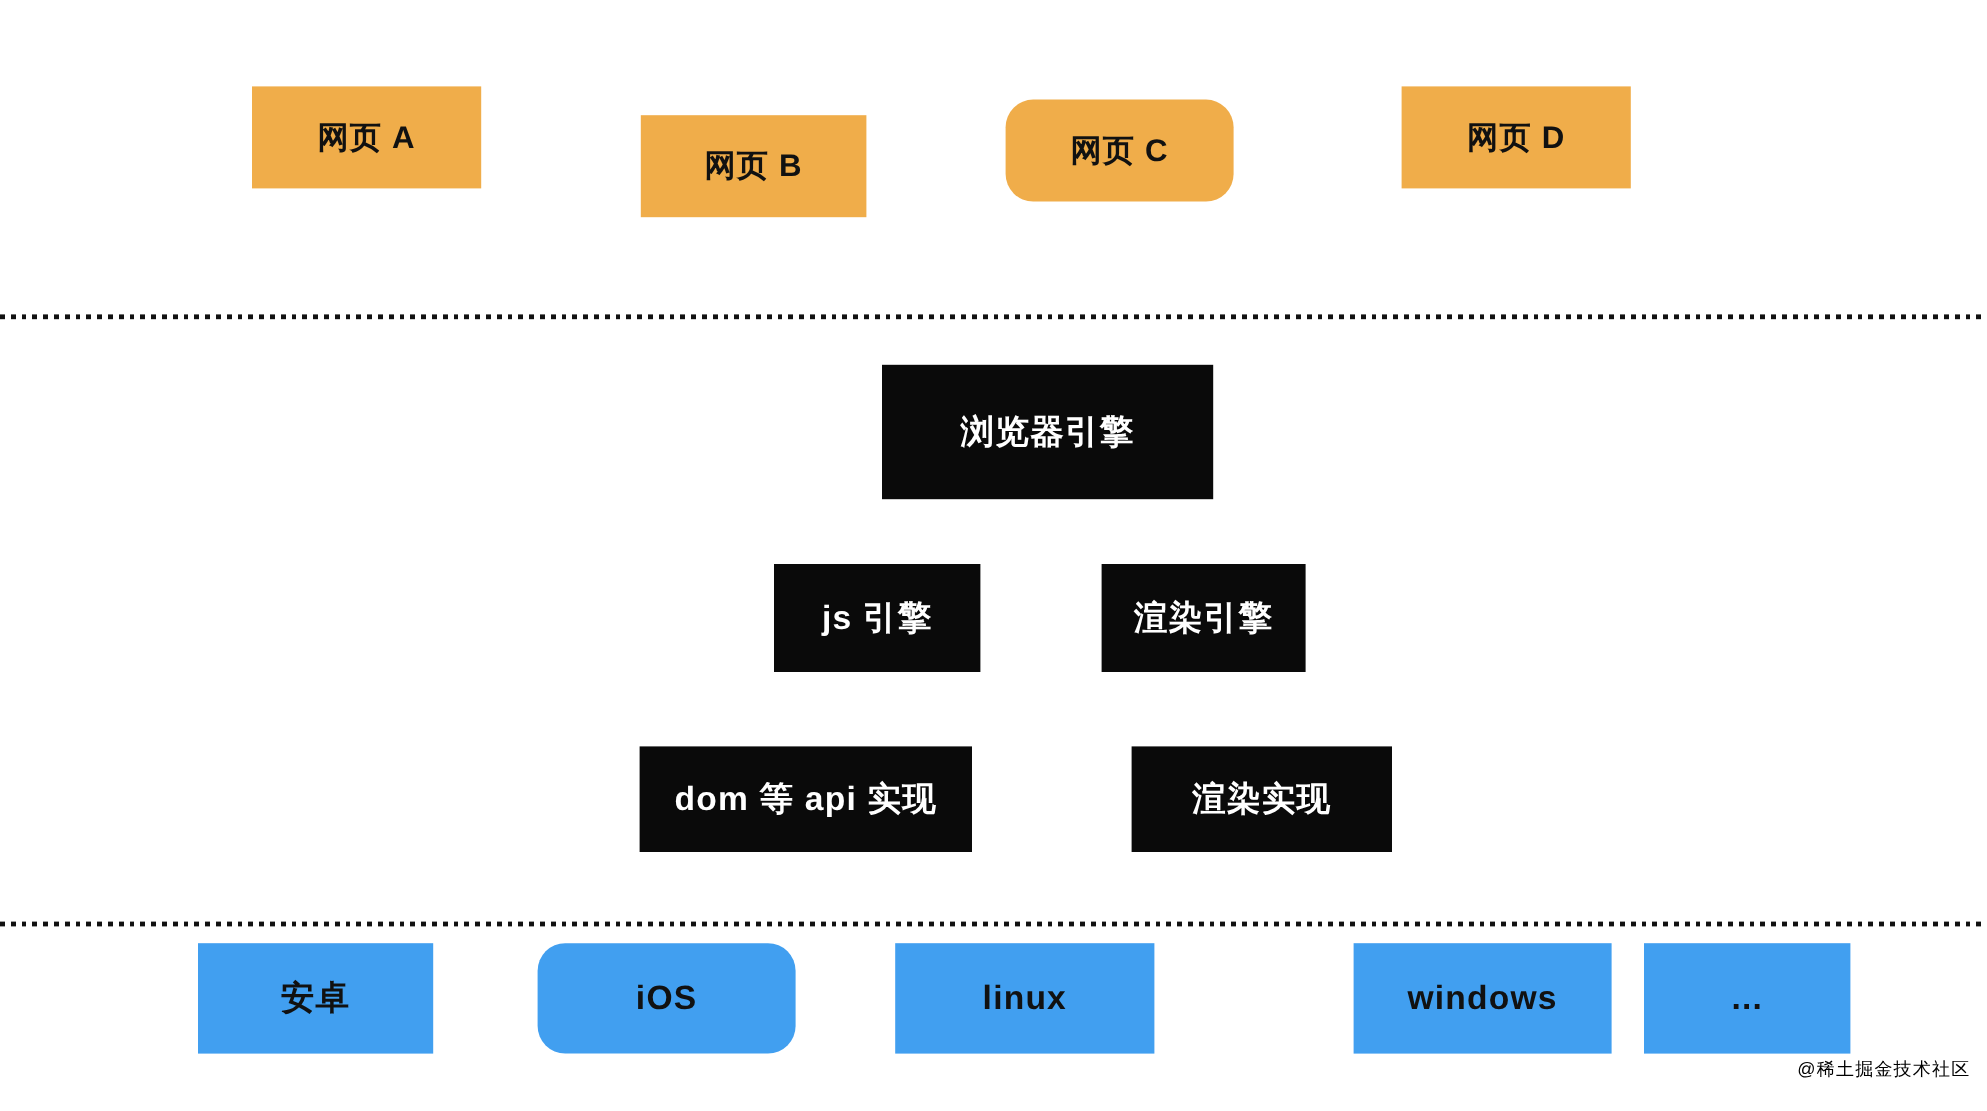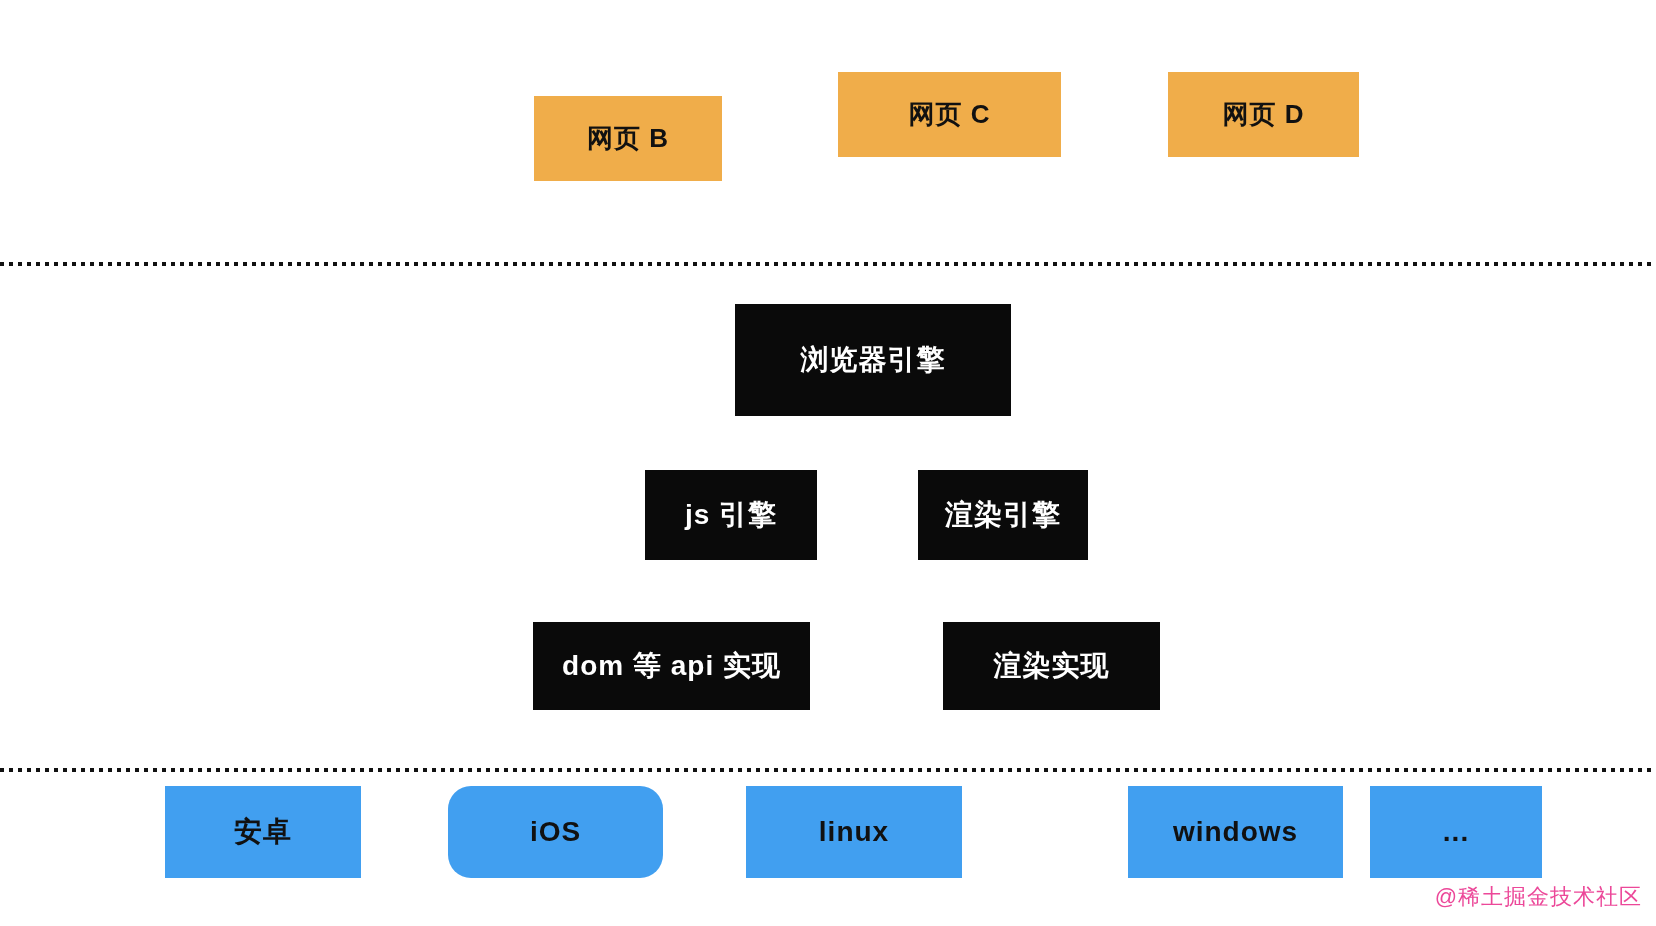--- a/index.html
+++ b/index.html
@@ -45,33 +45,34 @@
     position: absolute;
     left: 0;
     width: 1656px;
     height: 4px;
     background-image: repeating-linear-gradient(to right, #111111 0px, #111111 4px, transparent 4px, transparent 9px);
   }
   .watermark {
     position: absolute;
     right: 14px;
     top: 882px;
-    font-size: 22px;
+    font-size: 15px;
     font-weight: 400;
-    color: #ec4899;
+    color: #000000;
     letter-spacing: 1px;
   }
 </style>
 </head>
 <body>
 
 <div class="stage">
 
+  <div class="node orange" style="left:210px; top:72px; width:191px; height:85px;">网页 A</div>
   <div class="node orange" style="left:534px; top:72px; width:188px; height:85px;margin-top:24px;">网页 B</div>
-  <div class="node orange" style="left:838px; top:72px; width:223px; height:85px;">网页 C</div>
+  <div class="node orange" style="left:838px; top:83px; width:190px; height:85px;border-radius:23px;">网页 C</div>
   <div class="node orange" style="left:1168px; top:72px; width:191px; height:85px;">网页 D</div>
 
   <div class="divider" style="top:262px;"></div>
 
   <div class="node black" style="left:735px; top:304px; width:276px; height:112px;">浏览器引擎</div>
 
   <div class="node black" style="left:645px; top:470px; width:172px; height:90px;">js 引擎</div>
   <div class="node black" style="left:918px; top:470px; width:170px; height:90px;">渲染引擎</div>
 
   <div class="node black" style="left:533px; top:622px; width:277px; height:88px;">dom 等 api 实现</div>

